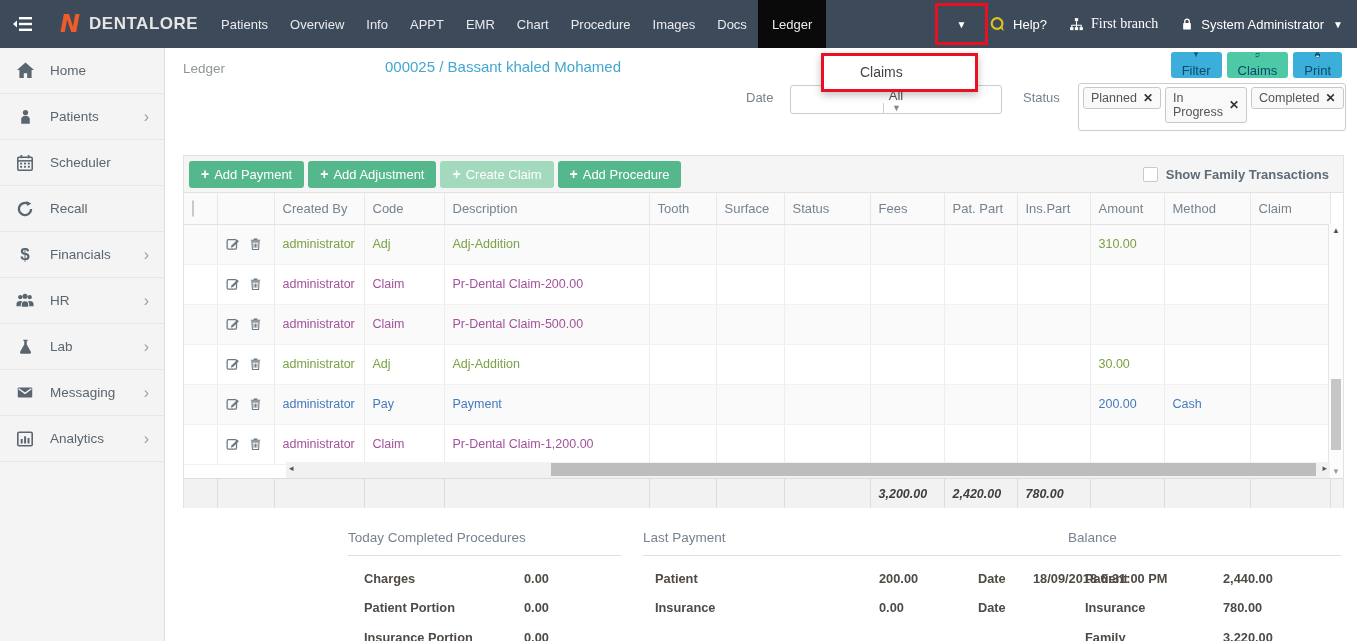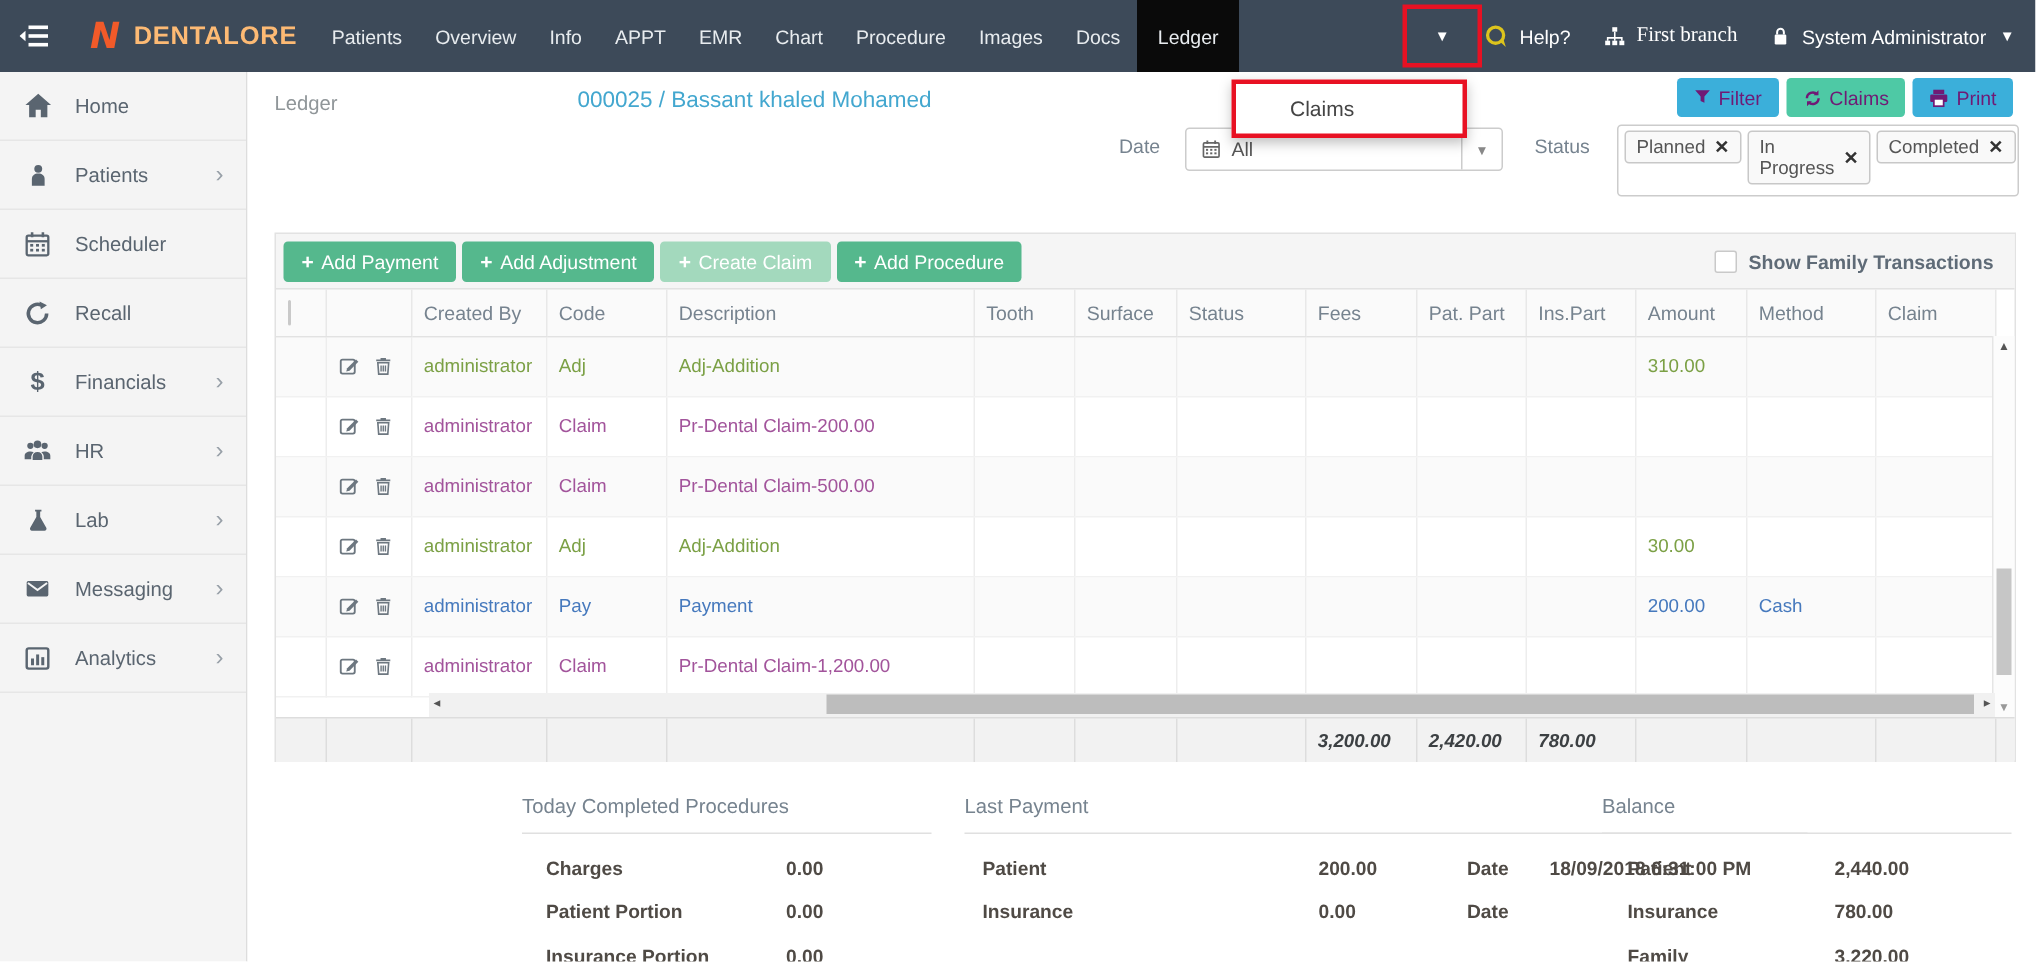--- a/index.html
+++ b/index.html
@@ -5,21 +5,21 @@
   * { box-sizing: border-box; margin: 0; padding: 0; }
   html,body { width:1357px; height:641px; }
   body { position:relative; font-family:"Liberation Sans",sans-serif; background:#fff; overflow:hidden; color:#555; }
   svg { display:block; }
 
   
   .navbar { position:absolute; top:0; left:0; width:1357px; height:48px; background:#3d4a59; display:flex; align-items:center; z-index:30; }
   .hamburger { width:46px; height:48px; display:flex; align-items:center; justify-content:center; color:#fff; cursor:pointer; }
   .brand { display:flex; align-items:center; margin-left:14px; cursor:pointer; }
   .brand-n { color:#f15a29; font-size:24px; font-weight:bold; font-style:italic; margin-right:9px; font-family:"DejaVu Sans",sans-serif; }
-  .brand-txt { color:#fdba74; font-size:17px; font-weight:bold; letter-spacing:.5px; }
+  .brand-txt { color:#e5e5e5; font-size:17px; font-weight:bold; letter-spacing:.5px; }
   .nav-items { display:flex; height:48px; margin-left:12px; }
   .nv-item { display:flex; align-items:center; height:48px; padding:0 11px; color:#e8ecef; font-size:13px; cursor:pointer; white-space:nowrap; }
   .nv-item.active { background:#0a0a0a; padding:0 14px; }
   .nav-caret-btn { position:absolute; left:935px; top:3px; width:53px; height:42px; border:3px solid #e81123; display:flex; align-items:center; justify-content:center; color:#fff; font-size:10px; cursor:pointer; }
   .nav-right { position:absolute; right:14px; top:0; height:48px; display:flex; align-items:center; gap:22px; }
   .nr-group { display:flex; align-items:center; gap:7px; color:#fff; font-size:13px; cursor:pointer; white-space:nowrap; }
   .help-icon { color:#ddc41d; }
   .branch-label { font-family:"Liberation Serif",serif; font-size:14px; }
   .nr-chev { color:#fff; font-size:10px; margin-left:2px; }
 
@@ -32,26 +32,26 @@
   .sb-item { height:46px; display:flex; align-items:center; padding:0 15px; border-bottom:1px solid #e6e6e6; color:#5a6570; font-size:13.5px; cursor:pointer; }
   .sb-icon { width:20px; height:20px; margin-right:15px; color:#5a6570; flex:0 0 20px; display:flex; align-items:center; justify-content:center; }
   .sb-chev { margin-left:auto; color:#98a0a8; font-size:16px; }
   .dollar-glyph { font-size:17px; font-weight:bold; }
 
   
   .content { position:absolute; left:165px; top:48px; right:0; bottom:0; background:#fff; }
   .page-title { position:absolute; left:18px; top:13px; color:#909699; font-size:13.5px; }
   .patient-link { position:absolute; left:220px; top:10px; color:#43a7cf; font-size:15px; cursor:pointer; }
   .hdr-btns { position:absolute; right:15px; top:4px; display:flex; gap:5px; }
-  .btn { display:flex; align-items:center; gap:5px; color:#701a75; font-size:13px; padding:0 11px; height:26px; border-radius:3px; cursor:pointer; border:none; }
+  .btn { display:flex; align-items:center; gap:5px; color:#0c4a6e; font-size:13px; padding:0 11px; height:26px; border-radius:3px; cursor:pointer; border:none;flex-direction:column; }
   .btn-blue { background:#3bafda; }
   .btn-green { background:#4ec9a5; }
 
   .date-label { position:absolute; left:581px; top:42px; color:#76838f; font-size:13px; }
-  .date-select { position:absolute; left:625px; top:37px; width:212px; height:29px; border:1px solid #ccc; border-radius:3px; background:#fff; display:flex; align-items:center; cursor:pointer; }
+  .date-select { position:absolute; left:625px; top:37px; width:212px; height:29px; border:1px solid #ccc; border-radius:3px; background:#fff; display:flex; align-items:center; cursor:pointer;flex-direction:column; }
   .date-select .cal { margin:0 7px 0 10px; color:#666; }
   .date-val { font-size:13px; color:#555; flex:1; }
   .date-caret { width:27px; height:100%; border-left:1px solid #ccc; display:flex; align-items:center; justify-content:center; color:#888; font-size:9px; }
   .status-label { position:absolute; left:858px; top:42px; color:#76838f; font-size:13px; }
   .status-box { position:absolute; left:913px; top:35px; width:268px; height:48px; border:1px solid #ccc; border-radius:3px; background:#fff; padding:3px 4px; display:flex; align-items:flex-start; gap:4px; }
   .tag { display:flex; align-items:center; gap:6px; background:#f9f9f9; border:1px solid #c8c8c8; border-radius:3px; padding:3px 7px; font-size:12.5px; color:#555; }
   .tag-x { font-weight:bold; color:#333; cursor:pointer; font-size:12px; }
 
   
   .panel { position:absolute; left:18px; top:107px; width:1161px; height:353px; border:1px solid #e2e2e2; background:#fff; }

